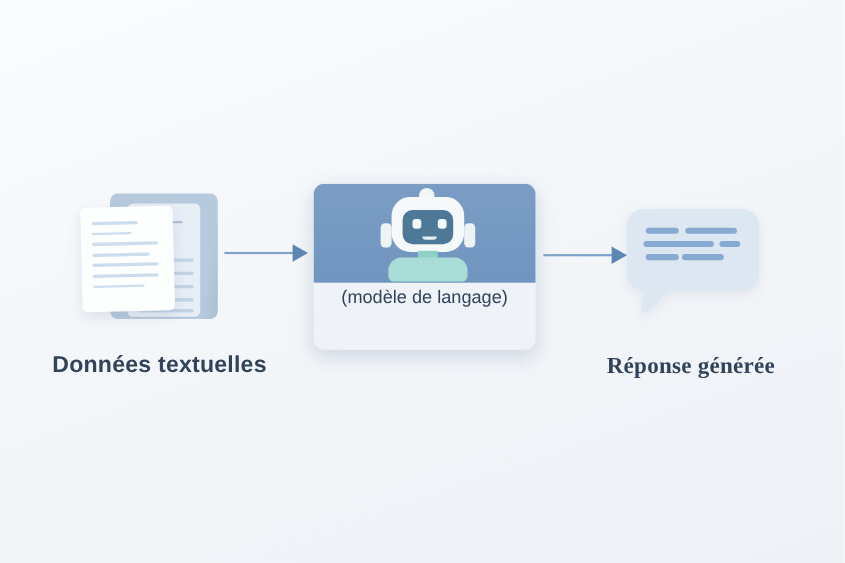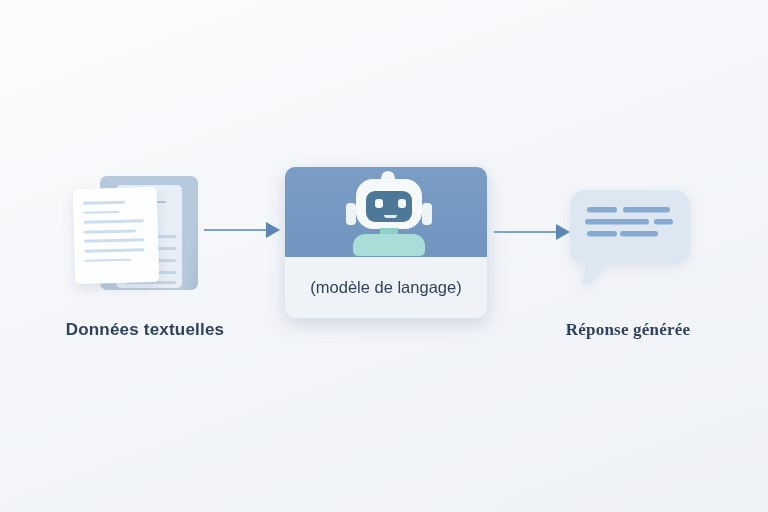--- a/index.html
+++ b/index.html
@@ -52,21 +52,21 @@
     left:285px;top:167px;width:202px;height:151px;border-radius:10px;overflow:hidden;
     background:var(--card-bottom,#eff3f8);
     box-shadow:0 6px 18px rgba(110,135,170,.28);
   }
   .llm-card .card-top{
     position:absolute;left:0;top:0;width:202px;height:90px;
     background:linear-gradient(180deg,#7b9dc5 0%,var(--card-top,#7095bf) 100%);
   }
   .card-label{position:absolute;left:0;top:92px;width:202px;text-align:center;}
   .card-title{font-size:21px;font-weight:bold;color:var(--text-dark,#2e4155);letter-spacing:.5px;line-height:24px;}
-  .card-subtitle{font-size:16.5px;color:var(--text-dark,#31445a);line-height:21px;margin-top:18px;}
+  .card-subtitle{font-size:16.5px;color:var(--text-dark,#31445a);line-height:21px;margin-top:1px;}
 
   
   .robot{left:59px;top:4px;width:90px;height:86px;}
   .robot div{position:absolute;}
   .r-antenna{left:37px;top:0;width:14px;height:10px;border-radius:7px 7px 0 0;background:#f2f6f7;}
   .r-ear-l{left:2px;top:32px;width:10px;height:22px;border-radius:4px;background:#eef3f4;}
   .r-ear-r{left:78px;top:32px;width:10px;height:22px;border-radius:4px;background:#eef3f4;}
   .r-head{left:12px;top:8px;width:66px;height:50px;border-radius:17px;background:#f6f9f9;}
   .r-face{left:22px;top:20px;width:46px;height:31px;border-radius:9px;background:var(--robot-face,#4e7898);}
   .r-eye-l{left:31px;top:28px;width:8px;height:9px;border-radius:3px;background:#f4f8f9;}
@@ -74,21 +74,21 @@
   .r-mouth{left:40px;top:44px;width:13px;height:3px;border-radius:0 0 3px 3px;background:#e6edf1;}
   .r-neck{left:36px;top:57px;width:18px;height:7px;background:#8fd0c9;}
   .r-shoulders{left:9px;top:63px;width:72px;height:22px;border-radius:12px 12px 5px 5px;background:var(--robot-body,#a9ded8);}
 
   
   .bubble-group{left:566px;top:186px;width:130px;height:102px;
     filter:drop-shadow(0 3px 6px rgba(120,140,170,.15));}
 
   
   .node-label{
-    font-size:17px;font-weight:bold;color:var(--text-dark,#3a4b5f);
+    font-size:21px;font-weight:bold;color:var(--text-dark,#3a4b5f);
     text-align:center;letter-spacing:.2px;
   }
   .label-left{left:35px;top:320px;width:220px;}
   .label-right{left:528px;top:320px;width:200px;font-family:Liberation Serif, serif;}
 </style>
 </head>
 <body>
 
 <div class="canvas">
 

